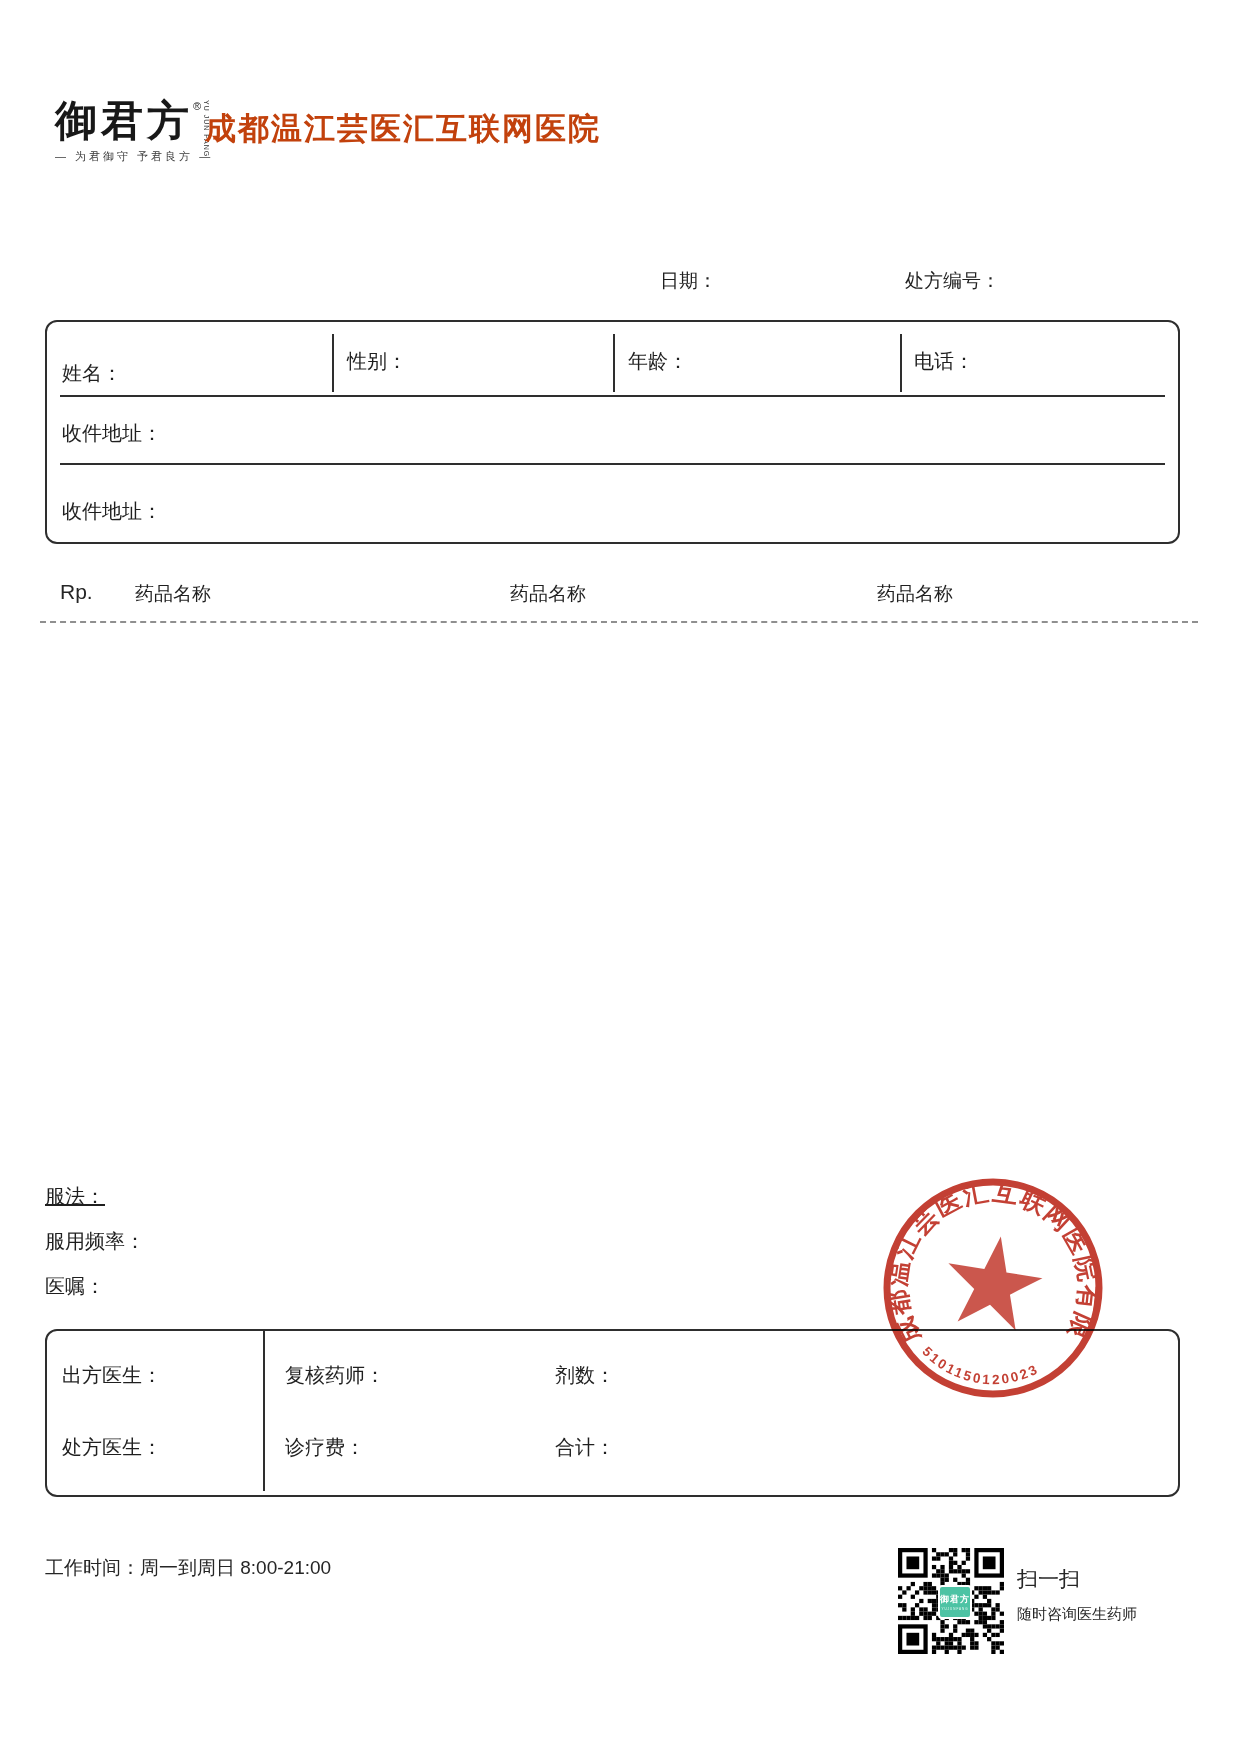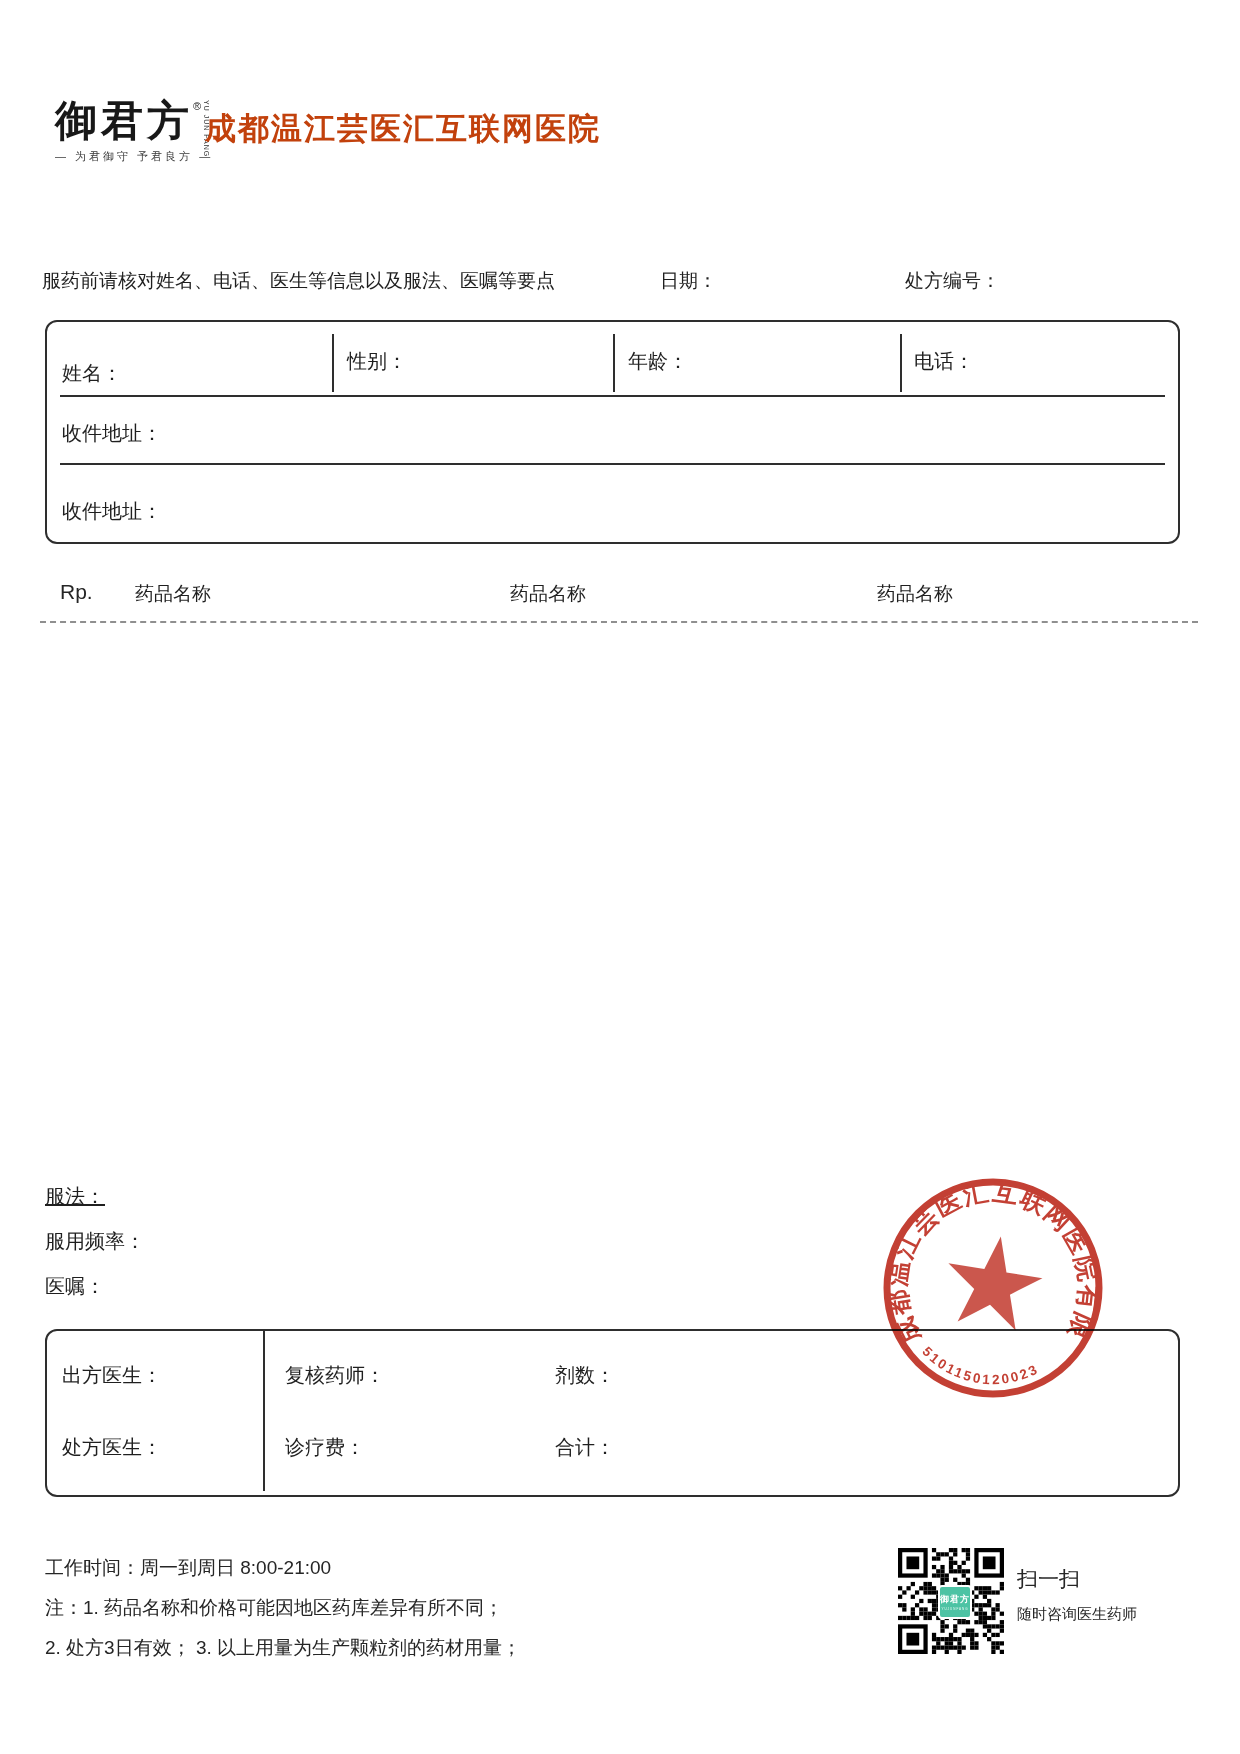--- a/index.html
+++ b/index.html
@@ -33,21 +33,20 @@
 <div class="page">
 
   <div class="abs" style="left:55px;top:100px;width:150px;">
     <div style="white-space:nowrap;">
       <span class="logo-cn">御君方</span><span class="logo-reg">®</span><span class="logo-side">YU JUN FANG</span>
     </div>
     <div class="logo-tag">— 为君御守 予君良方 —</div>
   </div>
   <div class="abs title" style="left:205px;top:108px;">成都温江芸医汇互联网医院</div>
 
-  <div class="abs meta" style="left:42px;top:268px;">服药前请核对姓名、电话、医生等信息以及服法、医嘱等要点</div>
   <div class="abs meta" style="left:660px;top:268px;">日期：</div>
   <div class="abs meta" style="left:905px;top:268px;">处方编号：</div>
 
   <div class="abs box" style="left:45px;top:320px;width:1131px;height:220px;"></div>
   <span class="abs lab" style="left:62px;top:360px;">姓名：</span>
   <span class="abs lab" style="left:347px;top:348px;">性别：</span>
   <span class="abs lab" style="left:628px;top:348px;">年龄：</span>
   <span class="abs lab" style="left:914px;top:348px;">电话：</span>
   <div class="abs vline" style="left:332px;top:334px;height:58px;"></div>
   <div class="abs vline" style="left:613px;top:334px;height:58px;"></div>
@@ -87,22 +86,20 @@
     <polygon transform="translate(118,116) rotate(9)" fill="#bf3124" fill-opacity="0.88" points="0,-50 11.2,-15.4 47.6,-15.5 18.1,5.9 29.4,40.5 0,19 -29.4,40.5 -18.1,5.9 -47.6,-15.5 -11.2,-15.4"></polygon>
     <text font-size="25" font-weight="700" fill="#bf3124" font-family="Liberation Sans, sans-serif">
       <textPath href="#arcName" startOffset="0" textLength="428" lengthAdjust="spacing">成都温江芸医汇互联网医院有限公司</textPath>
     </text>
     <text font-size="13.5" font-weight="700" letter-spacing="2.5" fill="#bf3124" font-family="Liberation Sans, sans-serif">
       <textPath href="#arcSerial" startOffset="4">5101150120023</textPath>
     </text>
   </svg>
 
   <div class="abs footnote" style="left:45px;top:1555px;">工作时间：周一到周日 8:00-21:00</div>
-  <div class="abs footnote" style="left:45px;top:1595px;">注：1. 药品名称和价格可能因地区药库差异有所不同；</div>
-  <div class="abs footnote" style="left:45px;top:1635px;">2. 处方3日有效； 3. 以上用量为生产颗粒剂的药材用量；</div>
 
   <svg id="qr-svg" class="abs" style="left:898px;top:1548px;" width="106" height="106" viewBox="0 0 106 106">
     <rect x="0" y="0" width="106" height="106" fill="#ffffff"></rect>
   <rect x="33.92" y="0" width="4.24" height="4.24" fill="#000"></rect>
       <rect x="50.88" y="0" width="4.24" height="4.24" fill="#000"></rect>
       <rect x="55.120000000000005" y="0" width="4.24" height="4.24" fill="#000"></rect>
       <rect x="63.6" y="0" width="4.24" height="4.24" fill="#000"></rect>
       <rect x="67.84" y="0" width="4.24" height="4.24" fill="#000"></rect>
       <rect x="38.160000000000004" y="4.24" width="4.24" height="4.24" fill="#000"></rect>
       <rect x="42.400000000000006" y="4.24" width="4.24" height="4.24" fill="#000"></rect>

